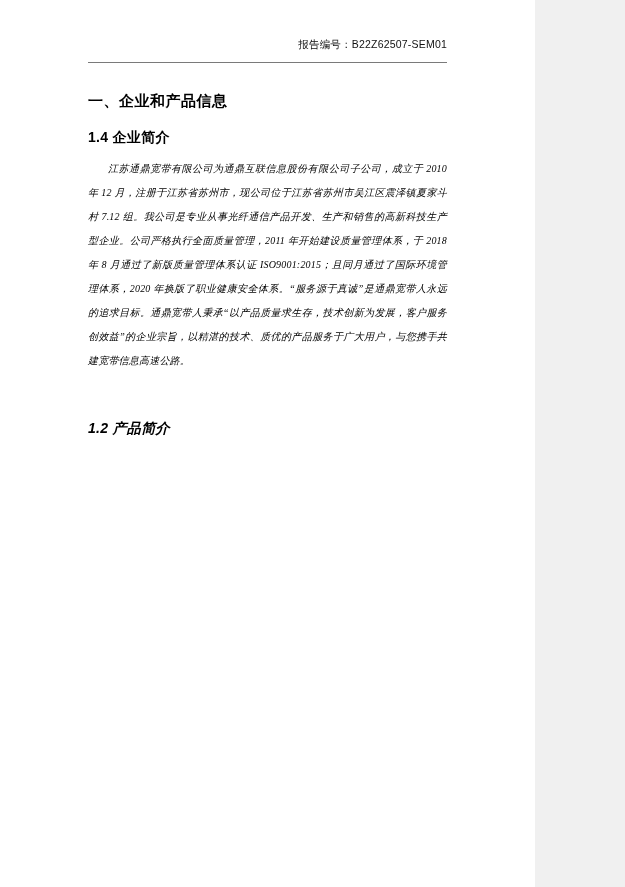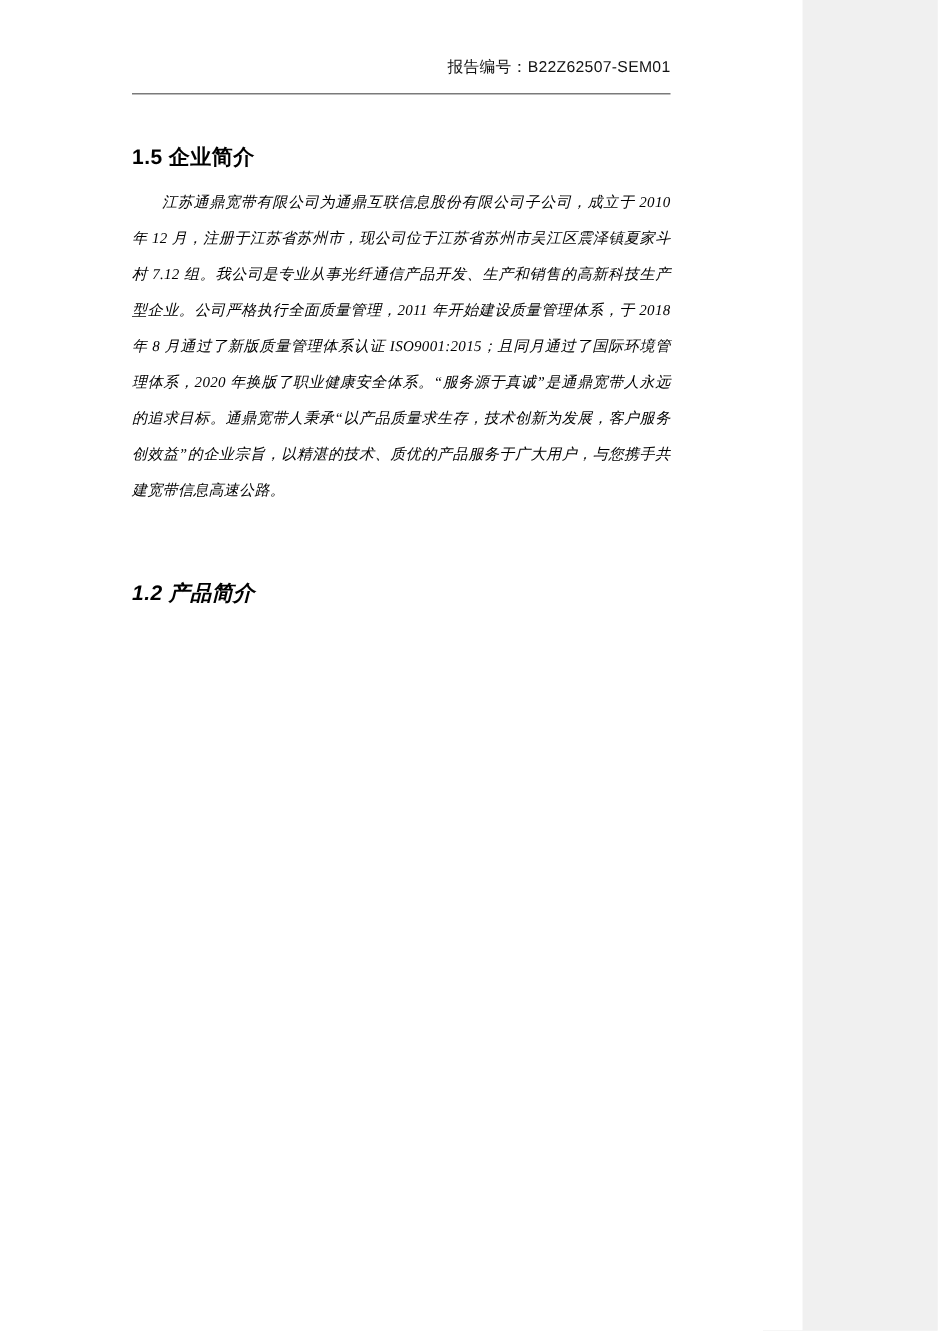--- a/index.html
+++ b/index.html
@@ -87,22 +87,23 @@
 
 <div class="page">
 
   <div class="header">
     <span>报告编号：B22Z62507-SEM01</span>
   </div>
   <div class="header-rule"></div>
 
   <div class="content">
 
+    <h1 class="section-title">一、企业和产品信息</h1>
 
-    <h2 class="sub-title">1.5 企业简介</h2>
+    <h2 class="sub-title">1.4 企业简介</h2>
     <p class="body-text">江苏通鼎宽带有限公司为通鼎互联信息股份有限公司子公司，成立于 2010 年 12 月，注册于江苏省苏州市，现公司位于江苏省苏州市吴江区震泽镇夏家斗村 7.12 组。我公司是专业从事光纤通信产品开发、生产和销售的高新科技生产型企业。公司严格执行全面质量管理，2011 年开始建设质量管理体系，于 2018 年 8 月通过了新版质量管理体系认证 ISO9001:2015；且同月通过了国际环境管理体系，2020 年换版了职业健康安全体系。“服务源于真诚”是通鼎宽带人永远的追求目标。通鼎宽带人秉承“以产品质量求生存，技术创新为发展，客户服务创效益”的企业宗旨，以精湛的技术、质优的产品服务于广大用户，与您携手共建宽带信息高速公路。</p>
 
     <h2 class="sub-title second">1.2 产品简介</h2>
 
   </div>
 
 
 </div>
 
 </body></html>

